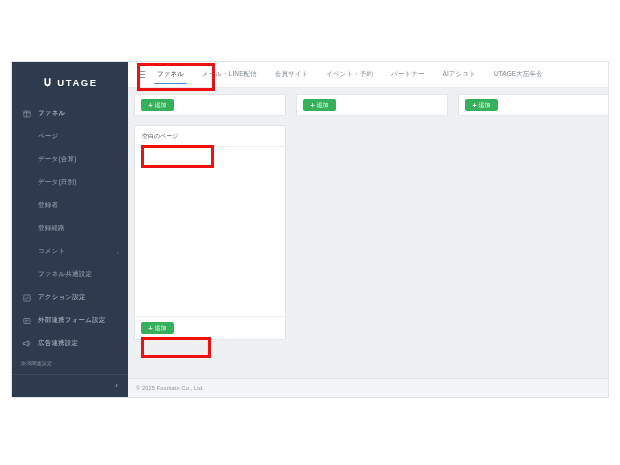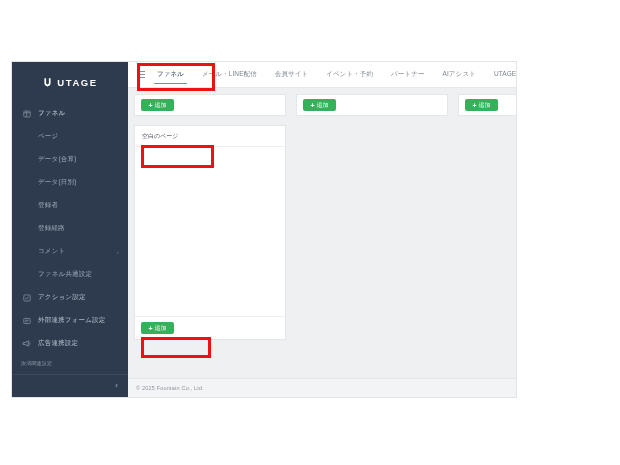--- a/index.html
+++ b/index.html
@@ -13,21 +13,21 @@
     overflow: hidden;
     font-family: "Liberation Sans", "DejaVu Sans", sans-serif;
     -webkit-font-smoothing: antialiased;
   }
 
   
   #app-viewport {
     position: absolute;
     left: 12px;
     top: 62px;
-    width: 504px;
+    width: 596px;
     height: 335px;
     background: #eef0f2;
     overflow: hidden;
     display: flex;
     box-shadow: 0 0 0 1px #e2e5e8;
   }
 
   
   #sidebar {
     width: 116px;

